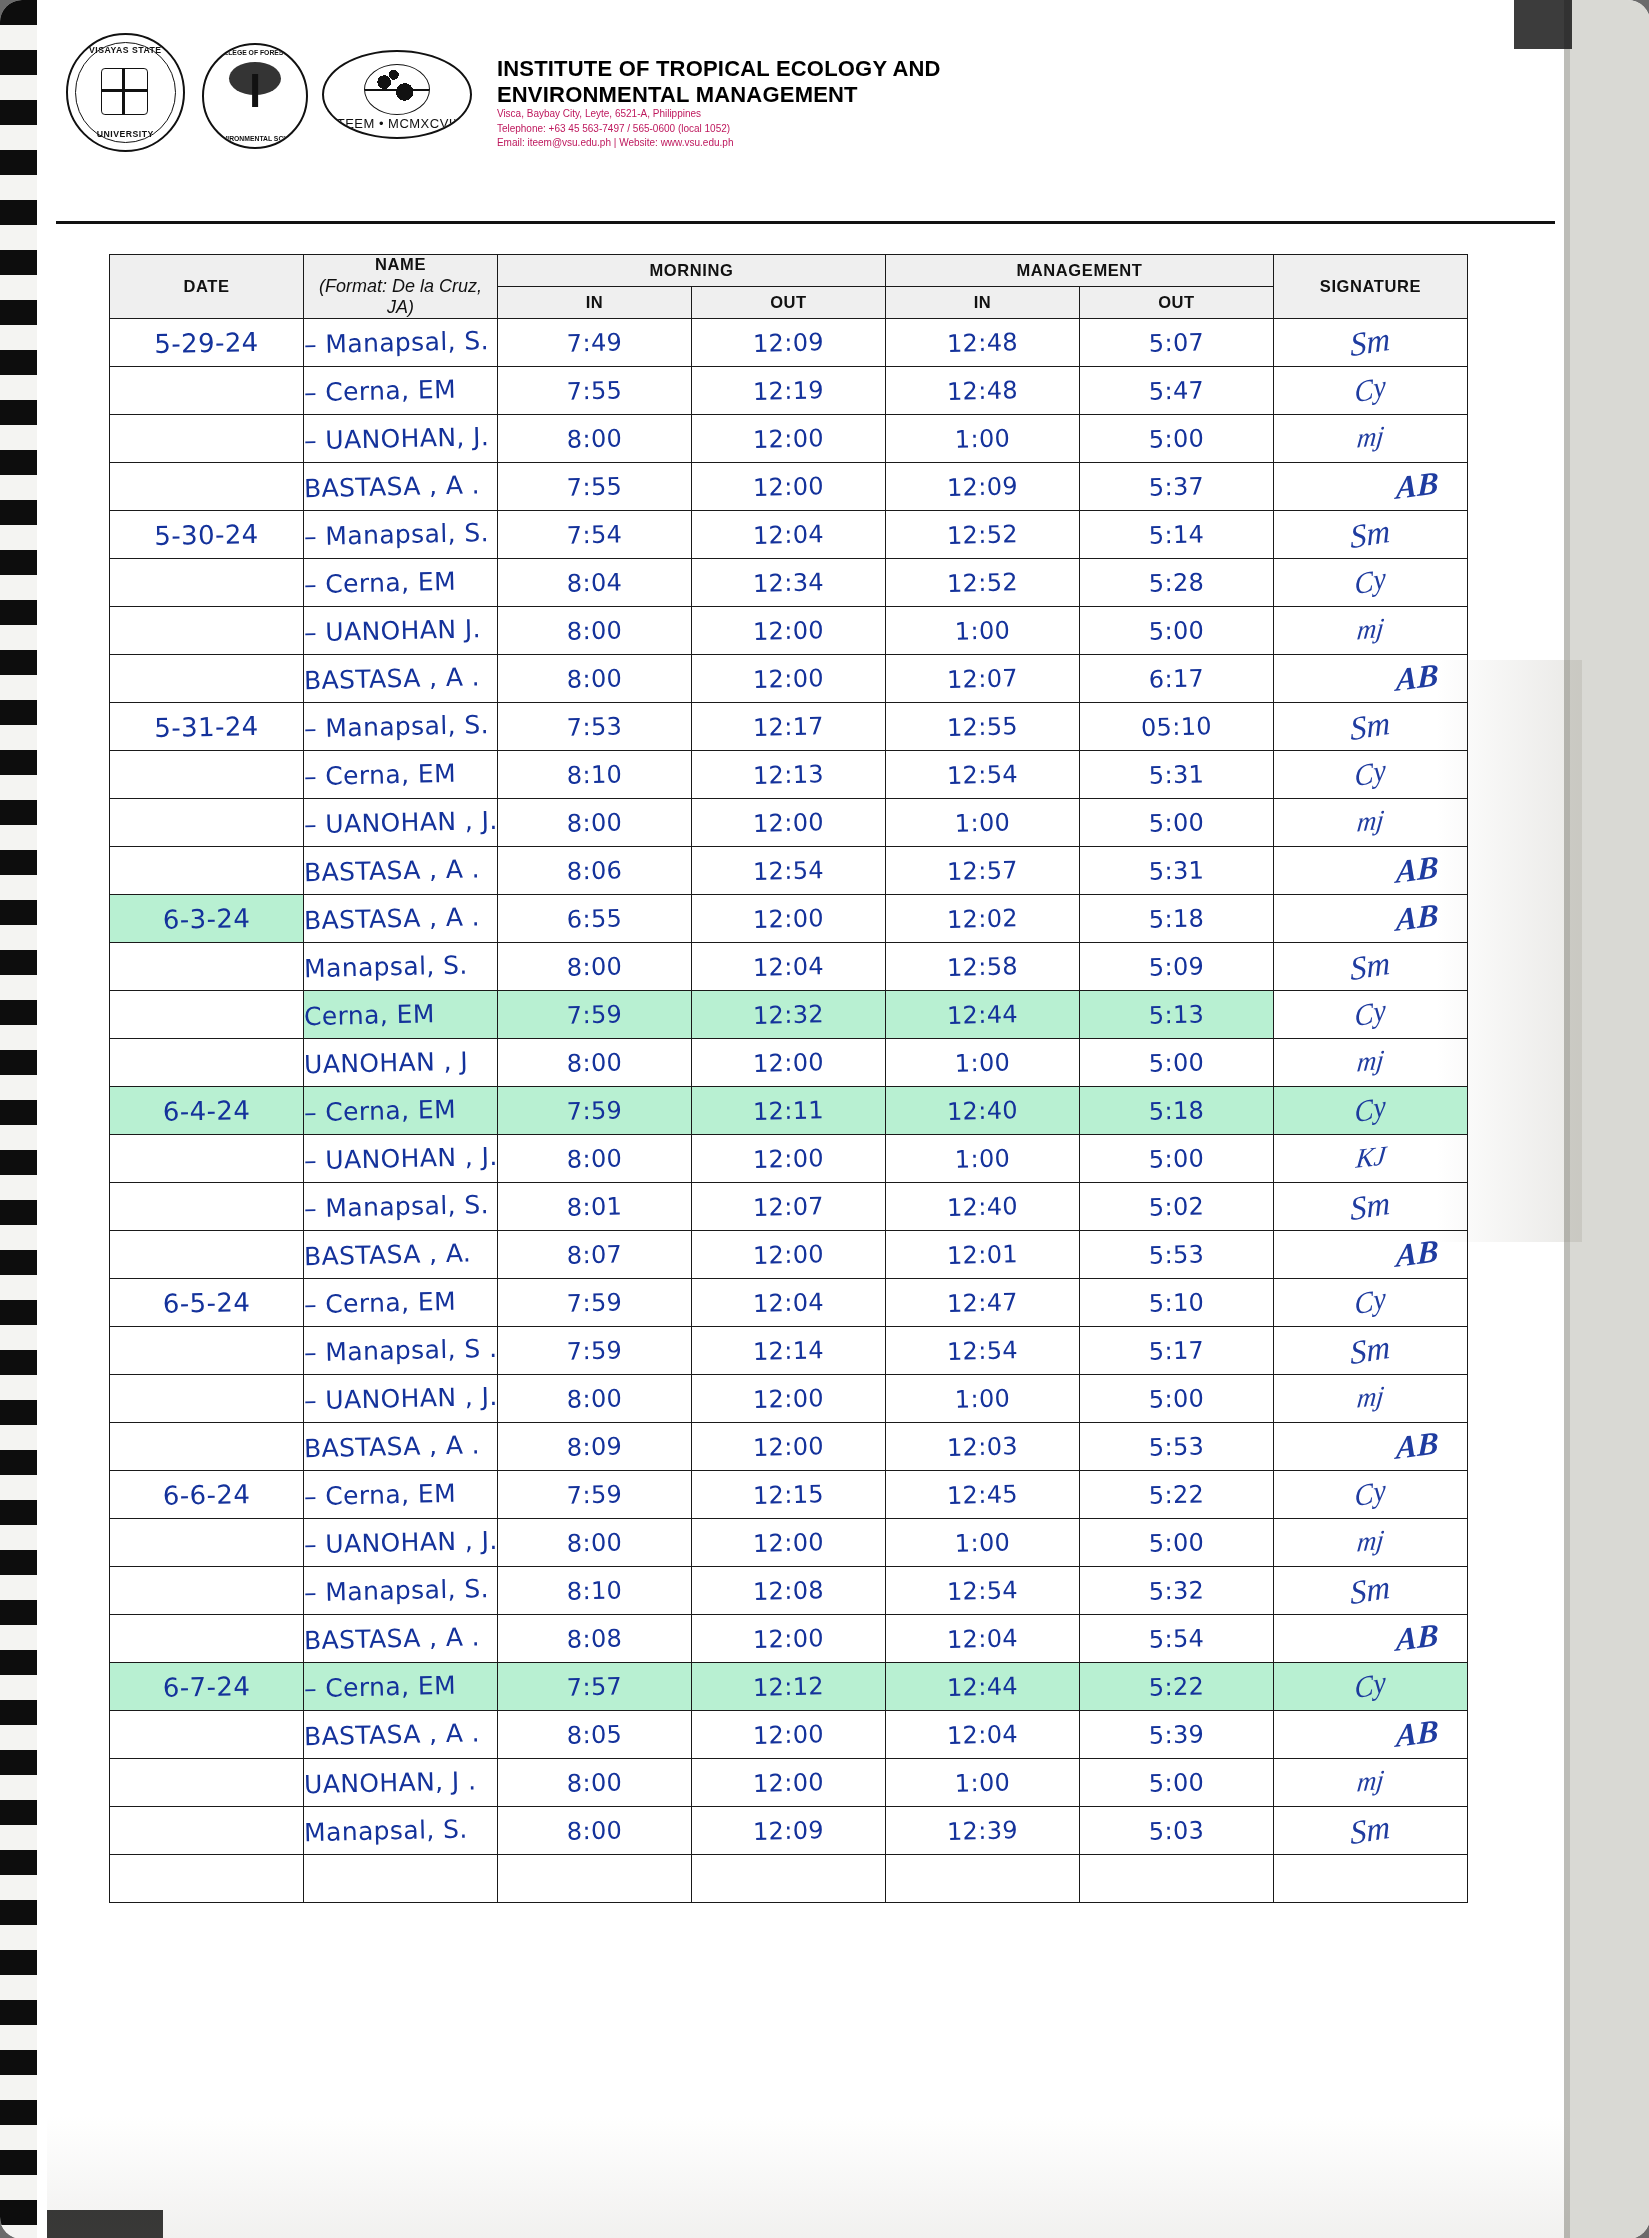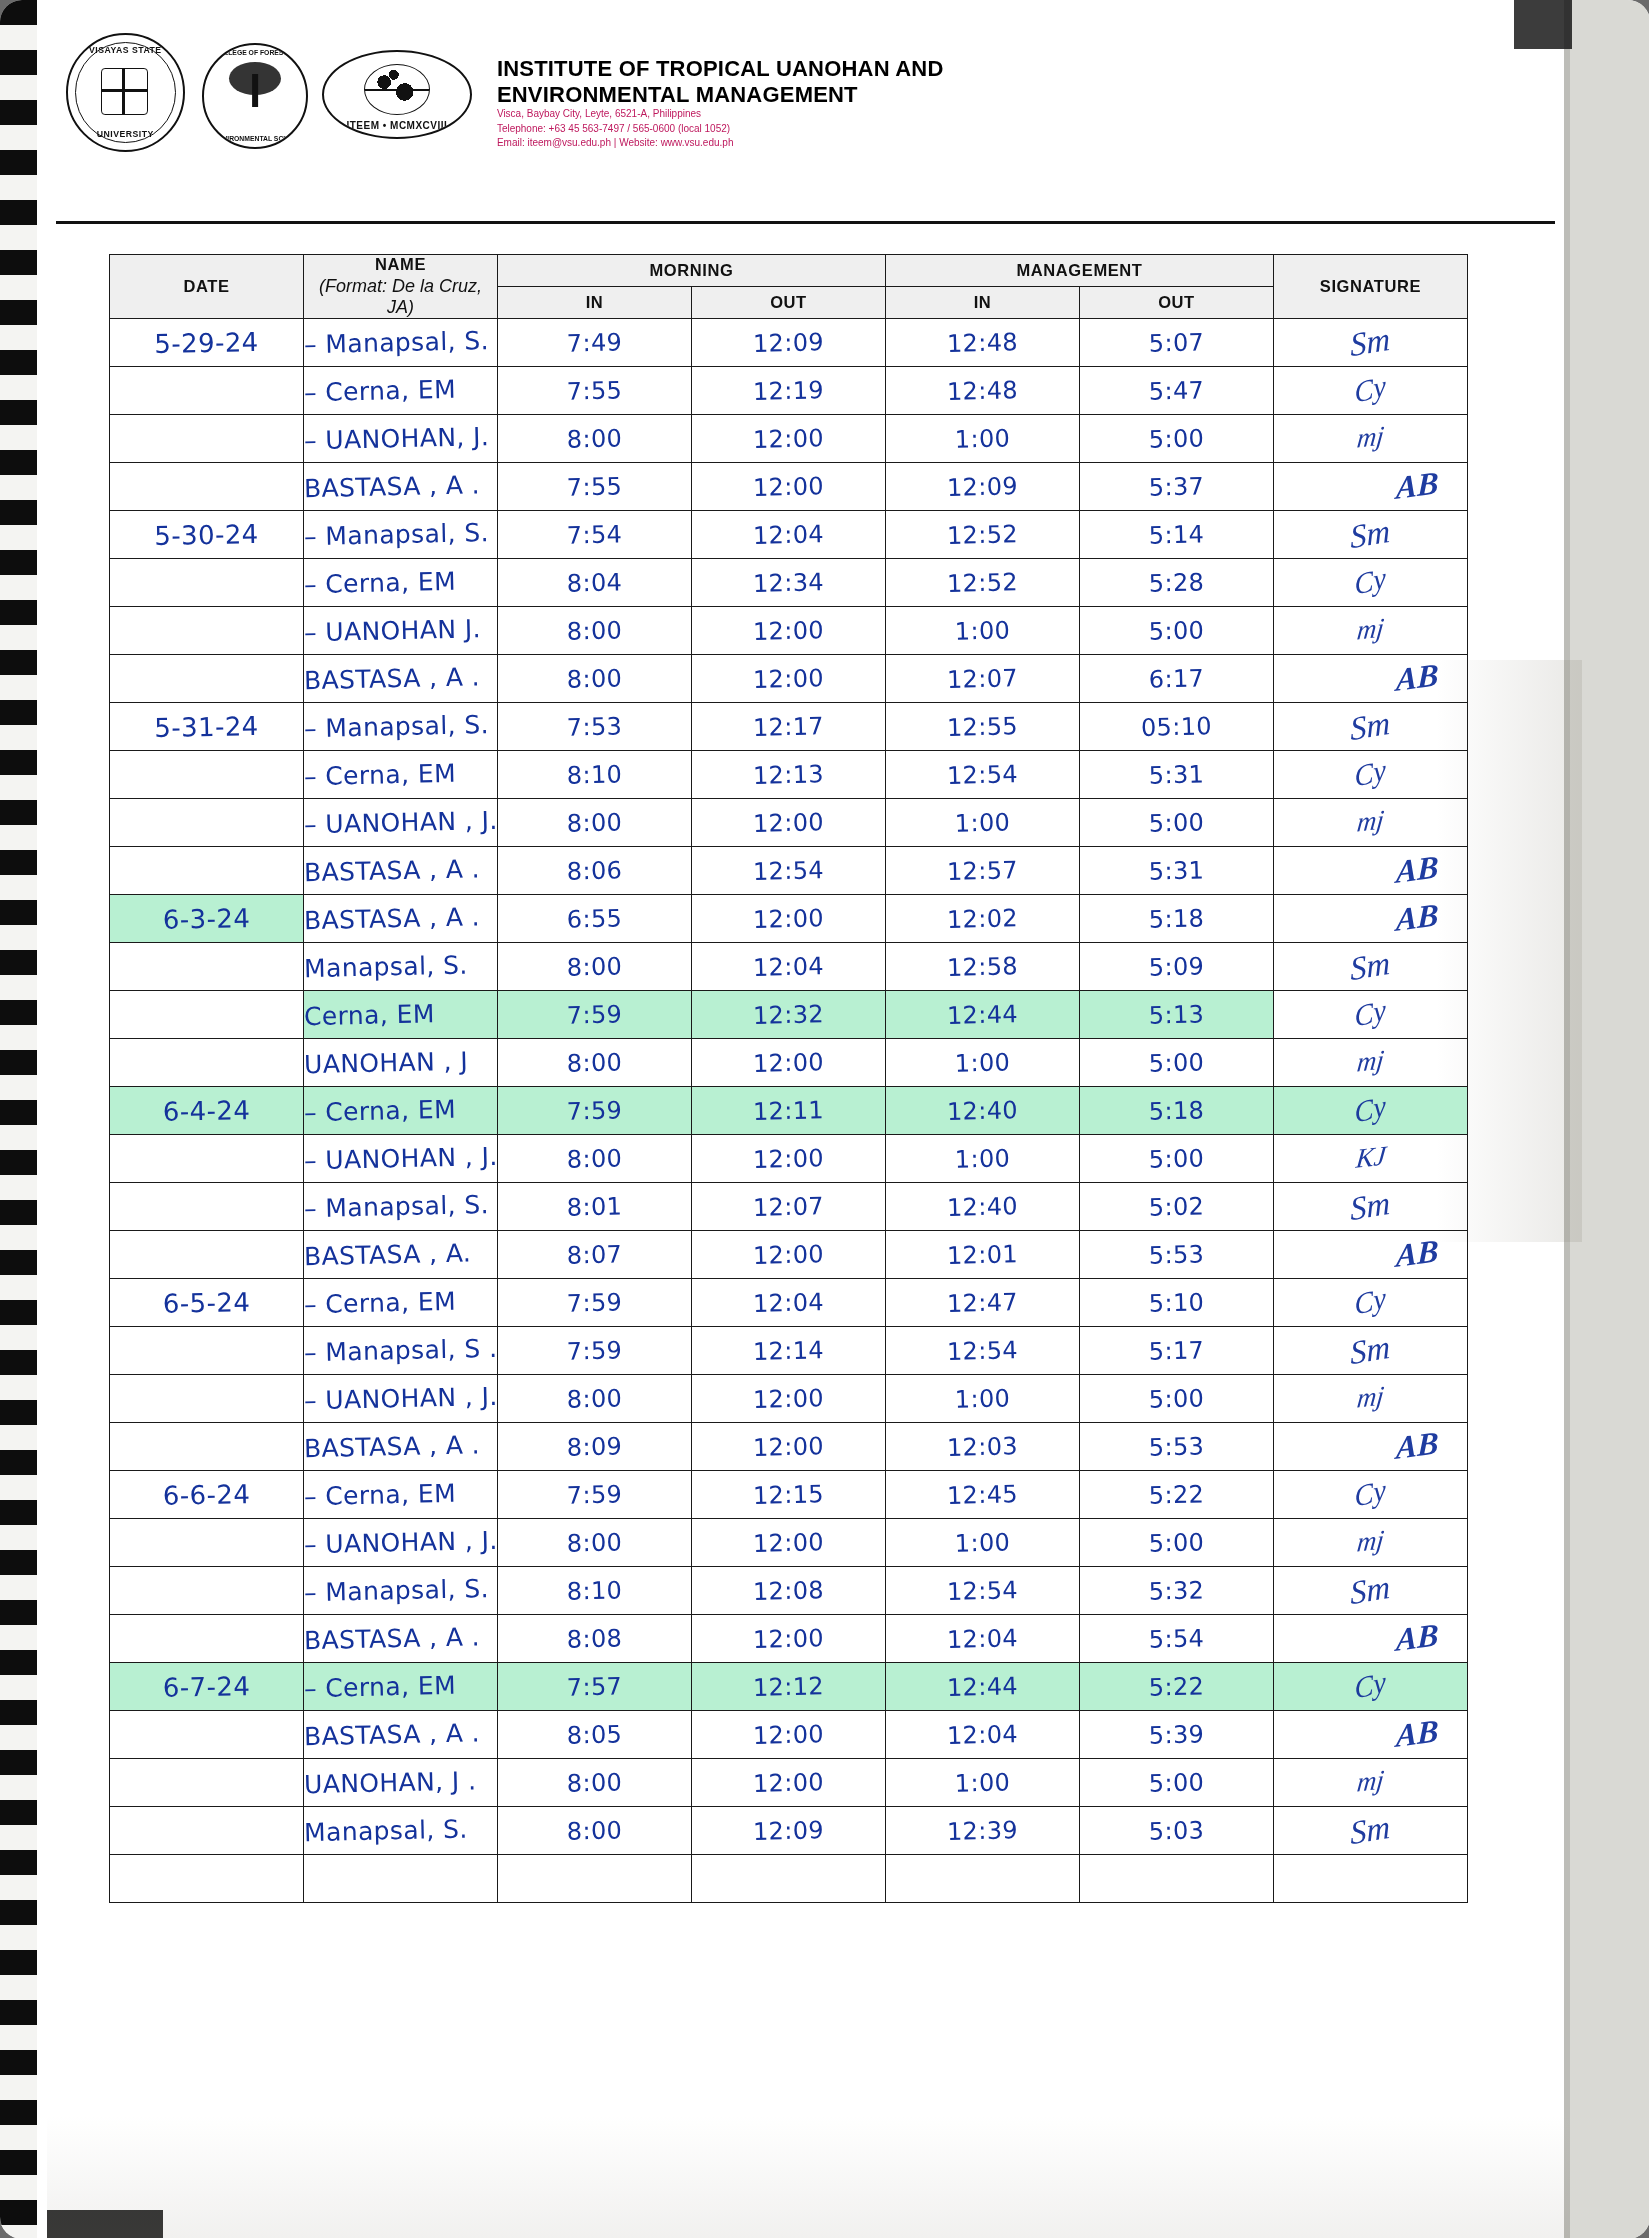--- a/index.html
+++ b/index.html
@@ -206,22 +206,22 @@
     content: "";
     position: absolute;
     left: 0; top: 50%;
     width: 100%; height: 1.5px;
     background: #111;
   }
   .logo3 .l3text {
     position: absolute;
     bottom: 5.8px; width: 100%;
     text-align: center;
-    font-size: 10px;
-    font-weight: bold;
+    font-size: 13px;
+    font-weight: normal;
     letter-spacing: 0.5px;
     color: #111;
   }
 
   .org {
     margin-left: 25px;
     margin-top: 29px;
   }
   .org .org-title {
     font-size: 22px;
@@ -351,21 +351,21 @@
       <div class="tree"></div>
       <div class="ring-text rt-bot">&amp; ENVIRONMENTAL SCIENCE</div>
     </div>
 
     <div class="logo3">
       <div class="globe"></div>
       <div class="l3text">ITEEM • MCMXCVIII</div>
     </div>
 
     <div class="org">
-      <div class="org-title">INSTITUTE OF TROPICAL UANOHAN AND</div>
+      <div class="org-title">INSTITUTE OF TROPICAL ECOLOGY AND</div>
       <div class="org-title">ENVIRONMENTAL MANAGEMENT</div>
       <div class="org-line">Visca, Baybay City, Leyte, 6521-A, Philippines</div>
       <div class="org-line">Telephone: +63 45 563-7497 / 565-0600 (local 1052)</div>
       <div class="org-line">Email:  iteem@vsu.edu.ph | Website:  www.vsu.edu.ph</div>
     </div>
   </div>
 
   <div class="hr"></div>
 
   <div class="tbl-wrap">

